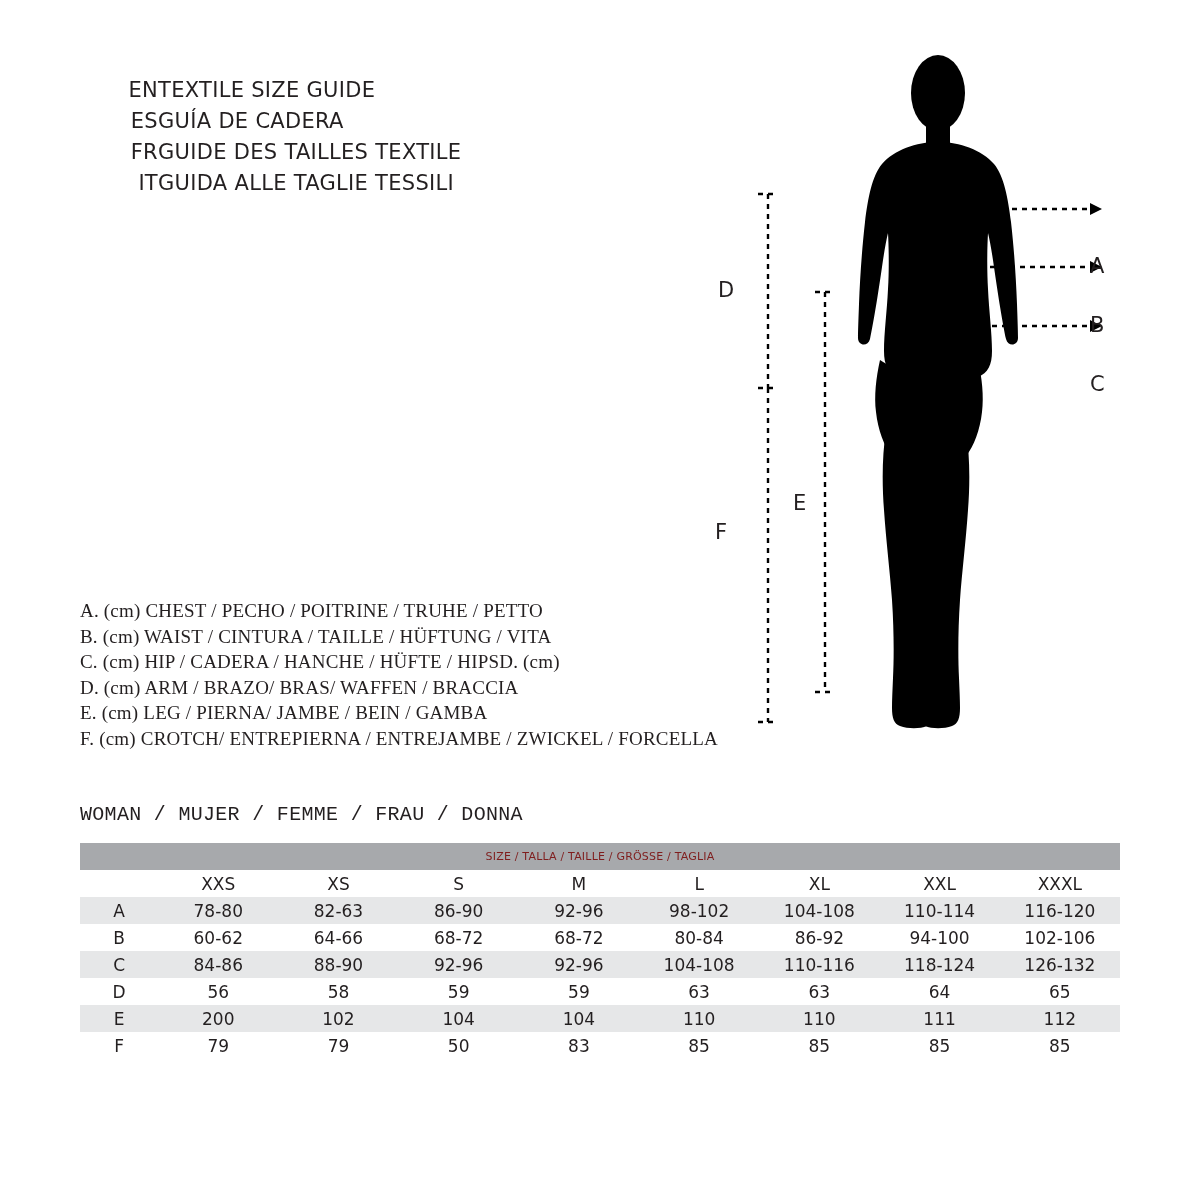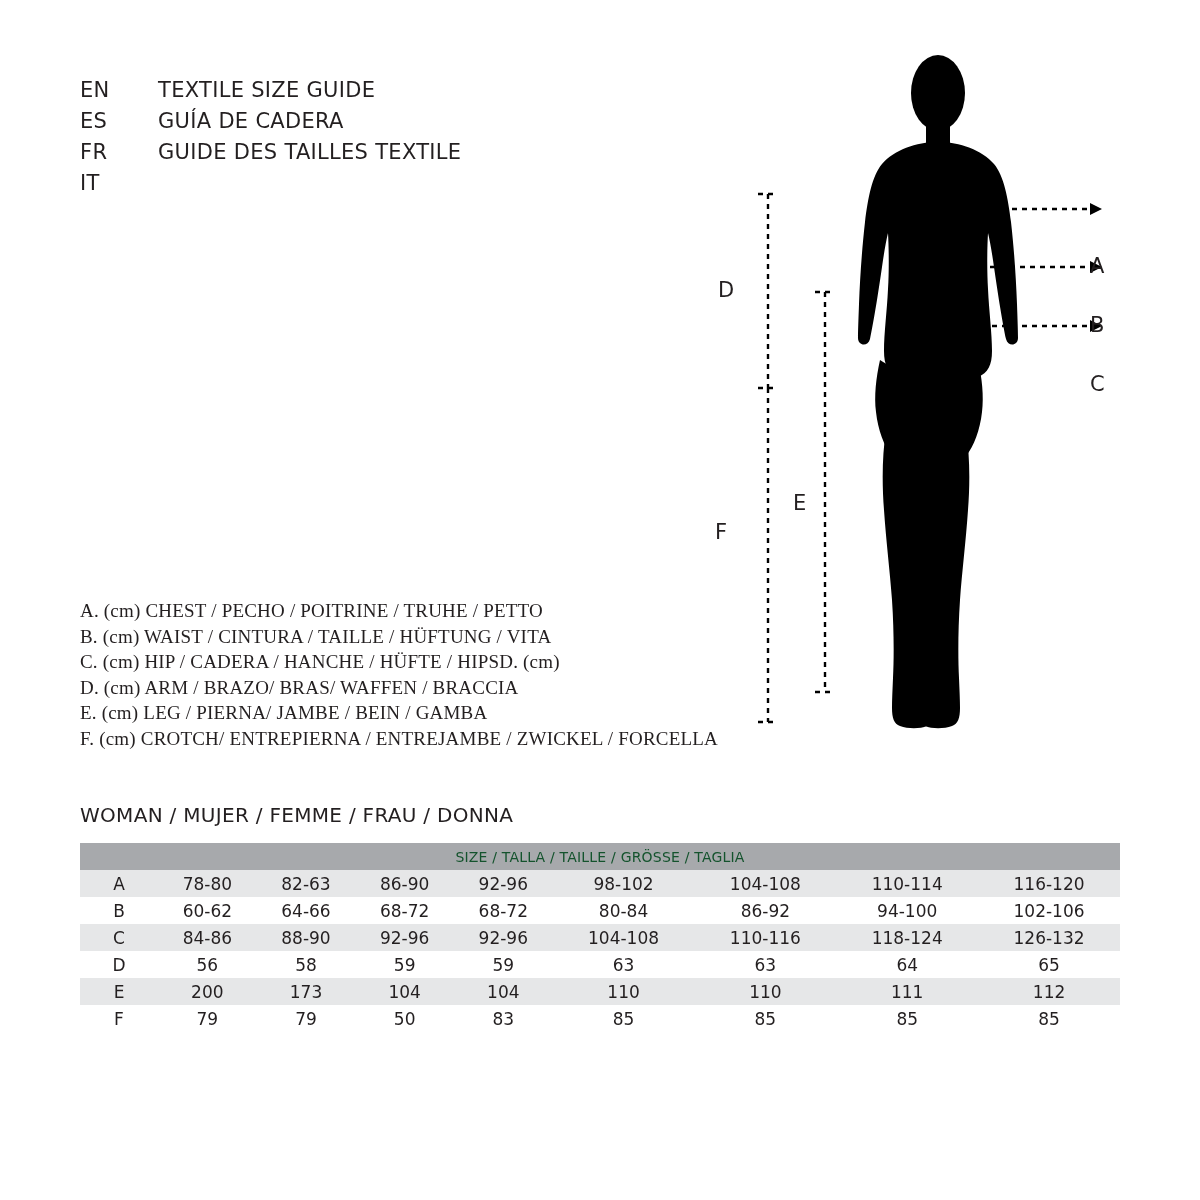--- a/index.html
+++ b/index.html
@@ -32,20 +32,21 @@
   .title-row {
     display: flex;
     align-items: baseline;
     height: 31px;
     font-size: 21px;
     letter-spacing: 0.3px;
   }
   .title-lang {
     width: 78px;
     flex: none;
+    text-align: right;
   }
   .title-text {
     flex: 1;
   }
 
   
   .legend-block {
     position: absolute;
     left: 80px;
     top: 600px;
@@ -58,20 +59,21 @@
     height: 25.5px;
     white-space: nowrap;
   }
 
   .group-label {
     position: absolute;
     left: 80px;
     top: 803px;
     font-size: 20px;
     letter-spacing: 0.3px;
+    font-family: Liberation Mono, monospace;
   }
 
   
   .table-wrap {
     position: absolute;
     left: 80px;
     top: 843px;
     width: 1040px;
   }
   table.size-table {
@@ -83,24 +85,24 @@
   table.size-table td, table.size-table th {
     padding: 0;
     margin: 0;
     height: 27px;
     font-weight: normal;
     text-align: center;
     vertical-align: middle;
   }
   .hdr-row td {
     background: #a7a9ac;
-    color: #14532d;
+    color: #7f1d1d;
     text-align: left;
     padding-left: 8px;
-    font-size: 14px;
+    font-size: 11px;
     height: 27px;
     letter-spacing: 0.2px;
   }
   .sizes-row td {
     background: #ffffff;
     height: 29px;
   }
   .row-alt td { background: #e6e7e8; }
   .row-plain td { background: #ffffff; }
   td.rowlabel {
@@ -139,20 +141,21 @@
     <div class="title-row">
       <span class="title-lang">ES</span>
       <span class="title-text">GUÍA DE CADERA</span>
     </div>
     <div class="title-row">
       <span class="title-lang">FR</span>
       <span class="title-text">GUIDE DES TAILLES TEXTILE</span>
     </div>
     <div class="title-row">
       <span class="title-lang">IT</span>
+      <span class="title-text">GUIDA ALLE TAGLIE TESSILI</span>
     </div>
   </div>
 
   <div class="figure-area">
     <svg width="440" height="760" viewBox="0 0 440 760" xmlns="http://www.w3.org/2000/svg">
 
       <g fill="#000000">
 
         <ellipse cx="248" cy="63" rx="27" ry="38"></ellipse>
 
@@ -263,20 +266,31 @@
   </div>
 
   <div class="group-label">WOMAN / MUJER / FEMME / FRAU / DONNA</div>
 
   <div class="table-wrap">
     <table class="size-table">
       <tbody>
         <tr class="hdr-row">
           <td colspan="9">SIZE / TALLA / TAILLE / GRÖSSE / TAGLIA</td>
         </tr>
+        <tr class="sizes-row">
+          <td class="rowlabel"></td>
+          <td class="colw">XXS</td>
+          <td class="colw">XS</td>
+          <td class="colw">S</td>
+          <td class="colw">M</td>
+          <td class="colw">L</td>
+          <td class="colw">XL</td>
+          <td class="colw">XXL</td>
+          <td class="colw">XXXL</td>
+        </tr>
 
         <tr class="row-alt">
           <td class="rowlabel">A</td>
           <td>78-80</td>
           <td>82-63</td>
           <td>86-90</td>
           <td>92-96</td>
           <td>98-102</td>
           <td>104-108</td>
           <td>110-114</td>
@@ -315,21 +329,21 @@
           <td>59</td>
           <td>63</td>
           <td>63</td>
           <td>64</td>
           <td>65</td>
         </tr>
 
         <tr class="row-alt">
           <td class="rowlabel">E</td>
           <td>200</td>
-          <td>173</td>
+          <td>102</td>
           <td>104</td>
           <td>104</td>
           <td>110</td>
           <td>110</td>
           <td>111</td>
           <td>112</td>
         </tr>
 
         <tr class="row-plain">
           <td class="rowlabel">F</td>

